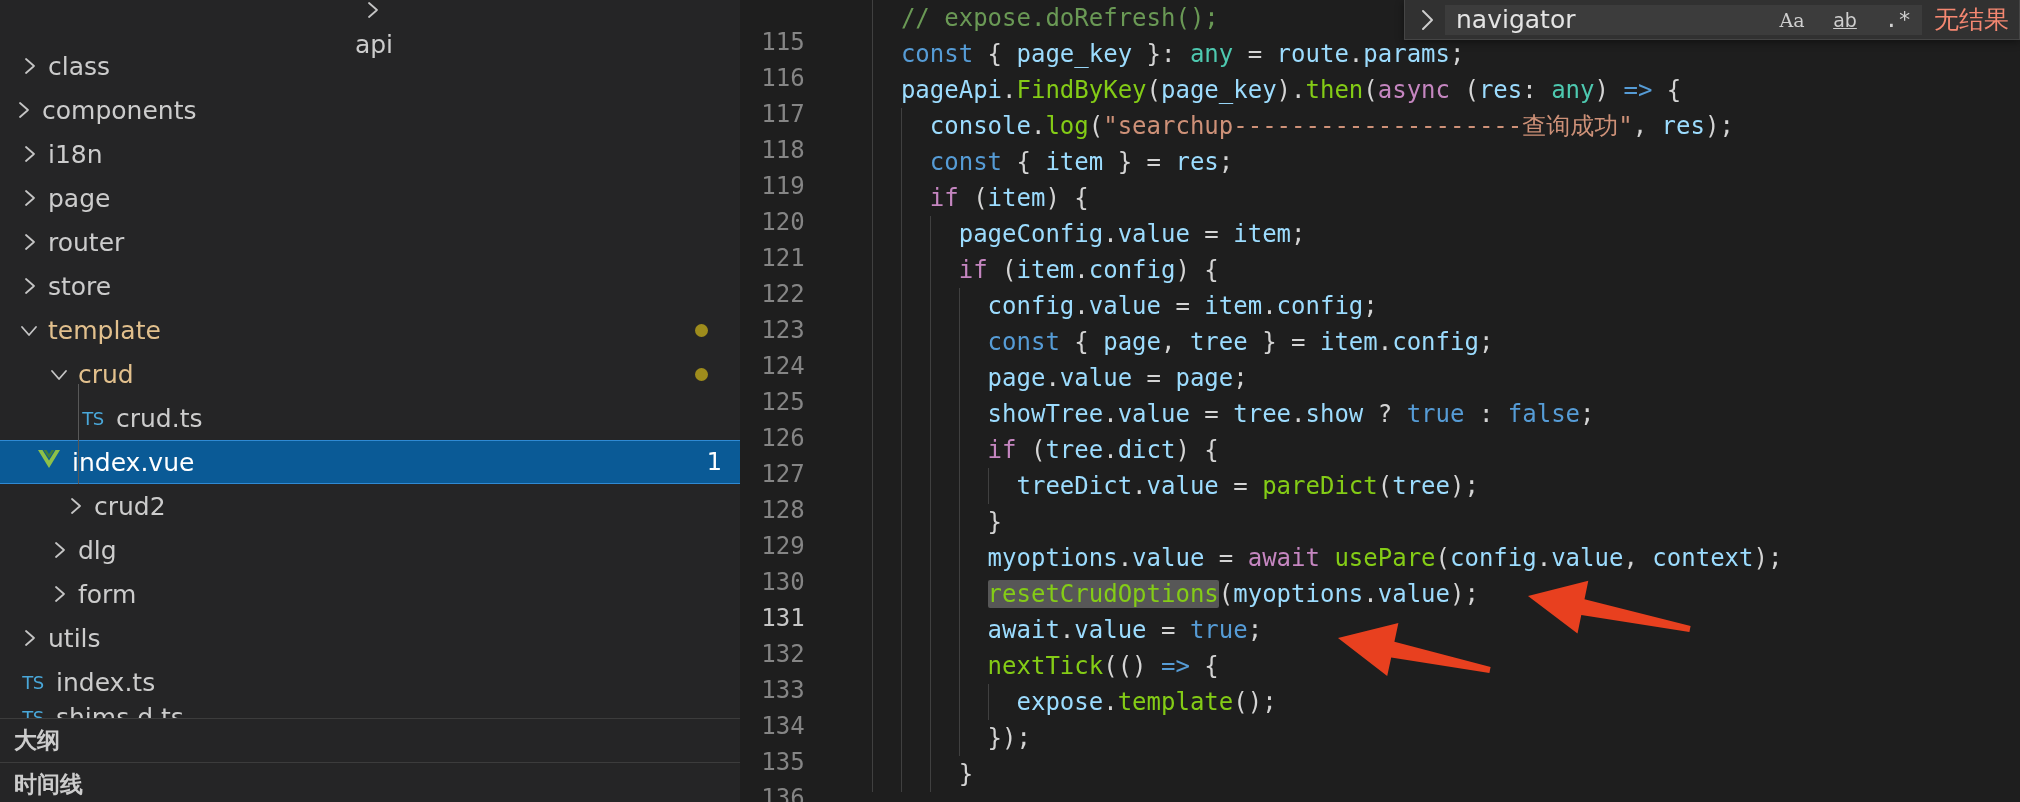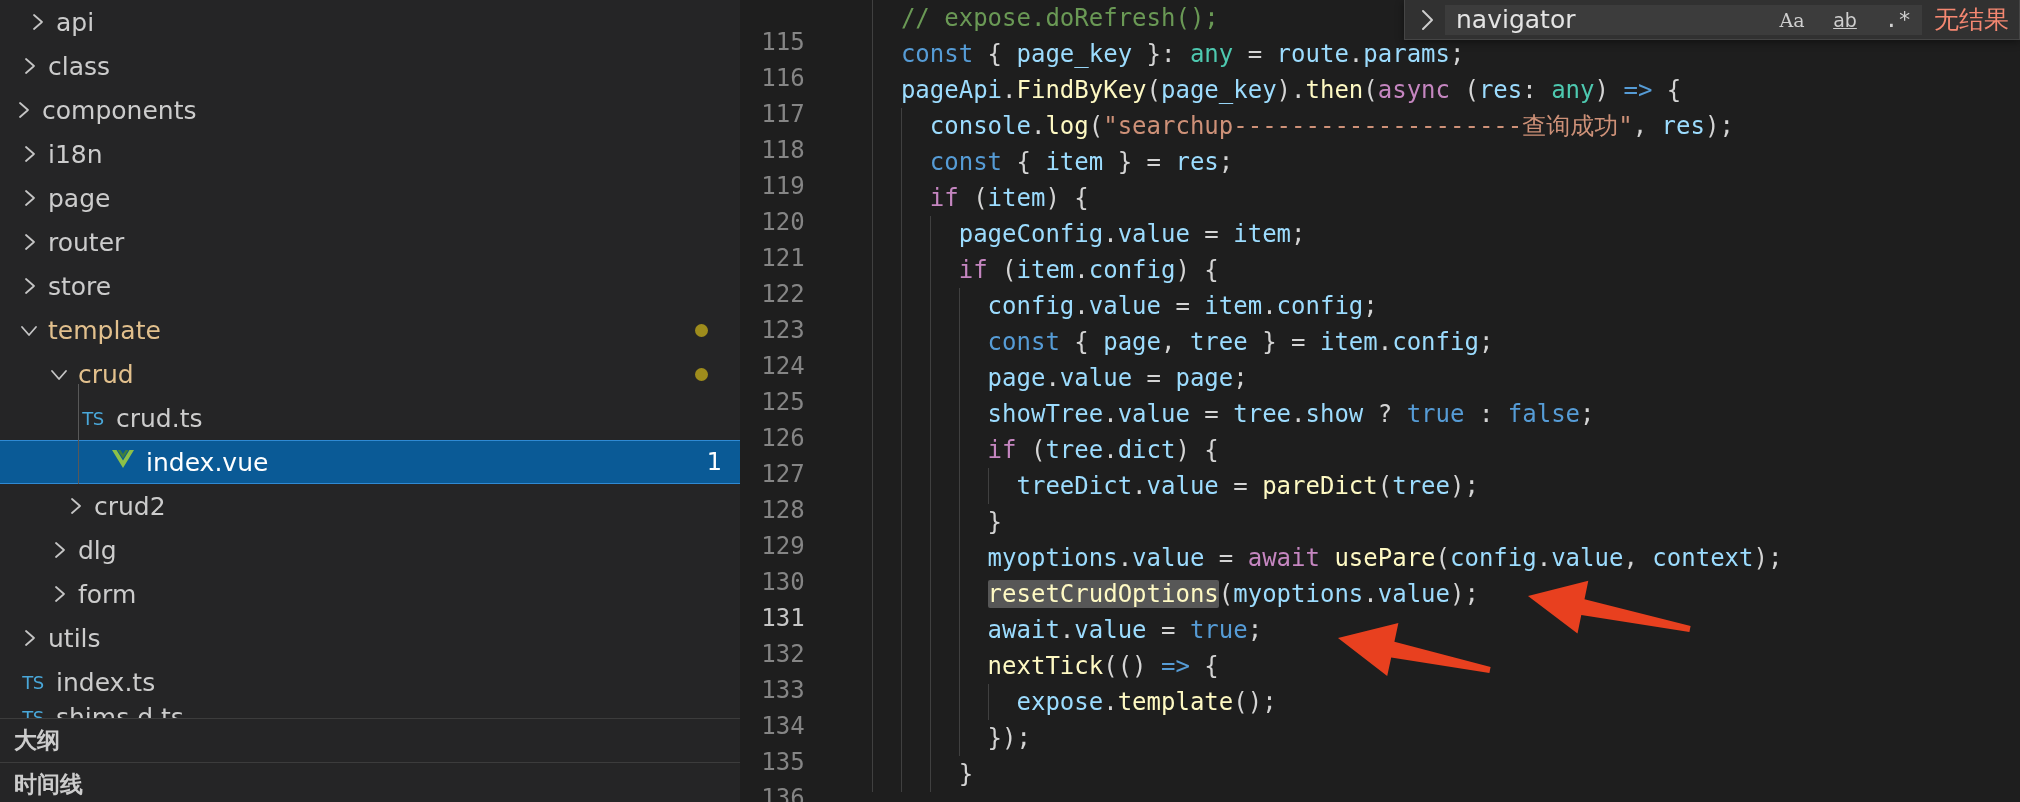--- a/index.html
+++ b/index.html
@@ -149,21 +149,21 @@
   .hl-word {
     background: #575757;
     border-radius: 2px;
   }
 
   
   .c-com  { color: #6a9955; }
   .c-kw   { color: #569cd6; }
   .c-kw2  { color: #c586c0; }
   .c-var  { color: #9cdcfe; }
-  .c-fn   { color: #fef9c3; }
+  .c-fn   { color: #84cc16; }
   .c-type { color: #4ec9b0; }
   .c-str  { color: #ce9178; }
   .c-pun  { color: #d4d4d4; }
   .c-blue { color: #569cd6; }
 
   
   .find-widget {
     position: absolute;
     top: 0;
     right: 0;
@@ -235,21 +235,21 @@
     z-index: 30;
   }
 </style>
 </head>
 <body>
 
 <div id="app">
 
   <div class="sidebar">
     <div class="explorer-tree" id="tree">
-        <div class="tree-row" style="padding-left: 22px;">
+        <div class="tree-row" style="padding-left: 4px; flex-direction: column;">
           <span class="chev">
             <svg width="20" height="20" viewBox="0 0 20 20">
               <path d="M7 3 L15 10 L7 17" fill="none" stroke="#c5c5c5" stroke-width="1.8" stroke-linecap="round" stroke-linejoin="round"></path>
             </svg>
           </span>
           <span class="lbl">api</span>
         </div>
         <div class="tree-row" style="padding-left: 14px;">
           <span class="chev">
             <svg width="20" height="20" viewBox="0 0 20 20">
@@ -313,21 +313,21 @@
               <path d="M3 7 L10 15 L17 7" fill="none" stroke="#c5c5c5" stroke-width="1.8" stroke-linecap="round" stroke-linejoin="round"></path>
             </svg>
           </span>
           <span class="lbl folder-mod">crud</span>
           <span class="dot"></span>
         </div>
         <div class="tree-row" style="padding-left: 74px;">
           <span class="ficon ts">TS</span>
           <span class="lbl">crud.ts</span>
         </div>
-        <div class="tree-row selected" style="padding-left: 104px; text-align: right;">
+        <div class="tree-row selected" style="padding-left: 30px; text-align: right;">
           <span class="ficon vue"><svg width="26" height="22" viewBox="0 0 26 22">
               <path d="M2 2 L13 20 L24 2 L19.5 2 L13 12.5 L6.5 2 Z" fill="#8dc149"></path>
               <path d="M7.5 2 L13 10.5 L18.5 2 L15.5 2 L13 6 L10.5 2 Z" fill="#3f7e3f"></path>
             </svg></span>
           <span class="lbl">index.vue</span>
           <span class="badge">1</span>
         </div>
         <div class="tree-row" style="padding-left: 60px;">
           <span class="chev">
             <svg width="20" height="20" viewBox="0 0 20 20">

